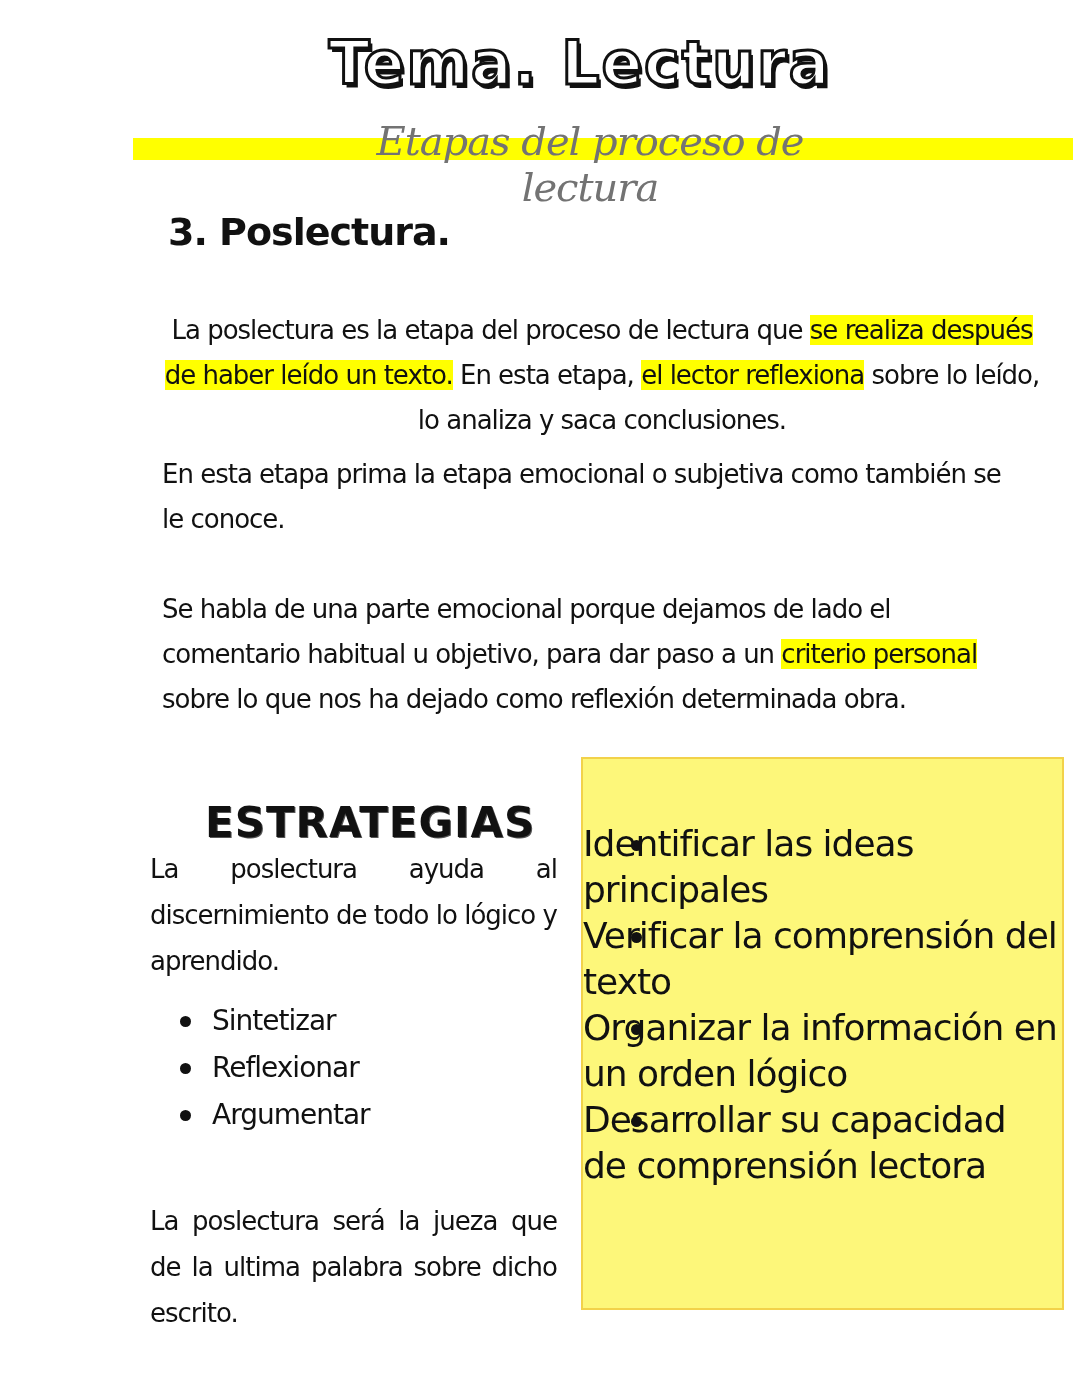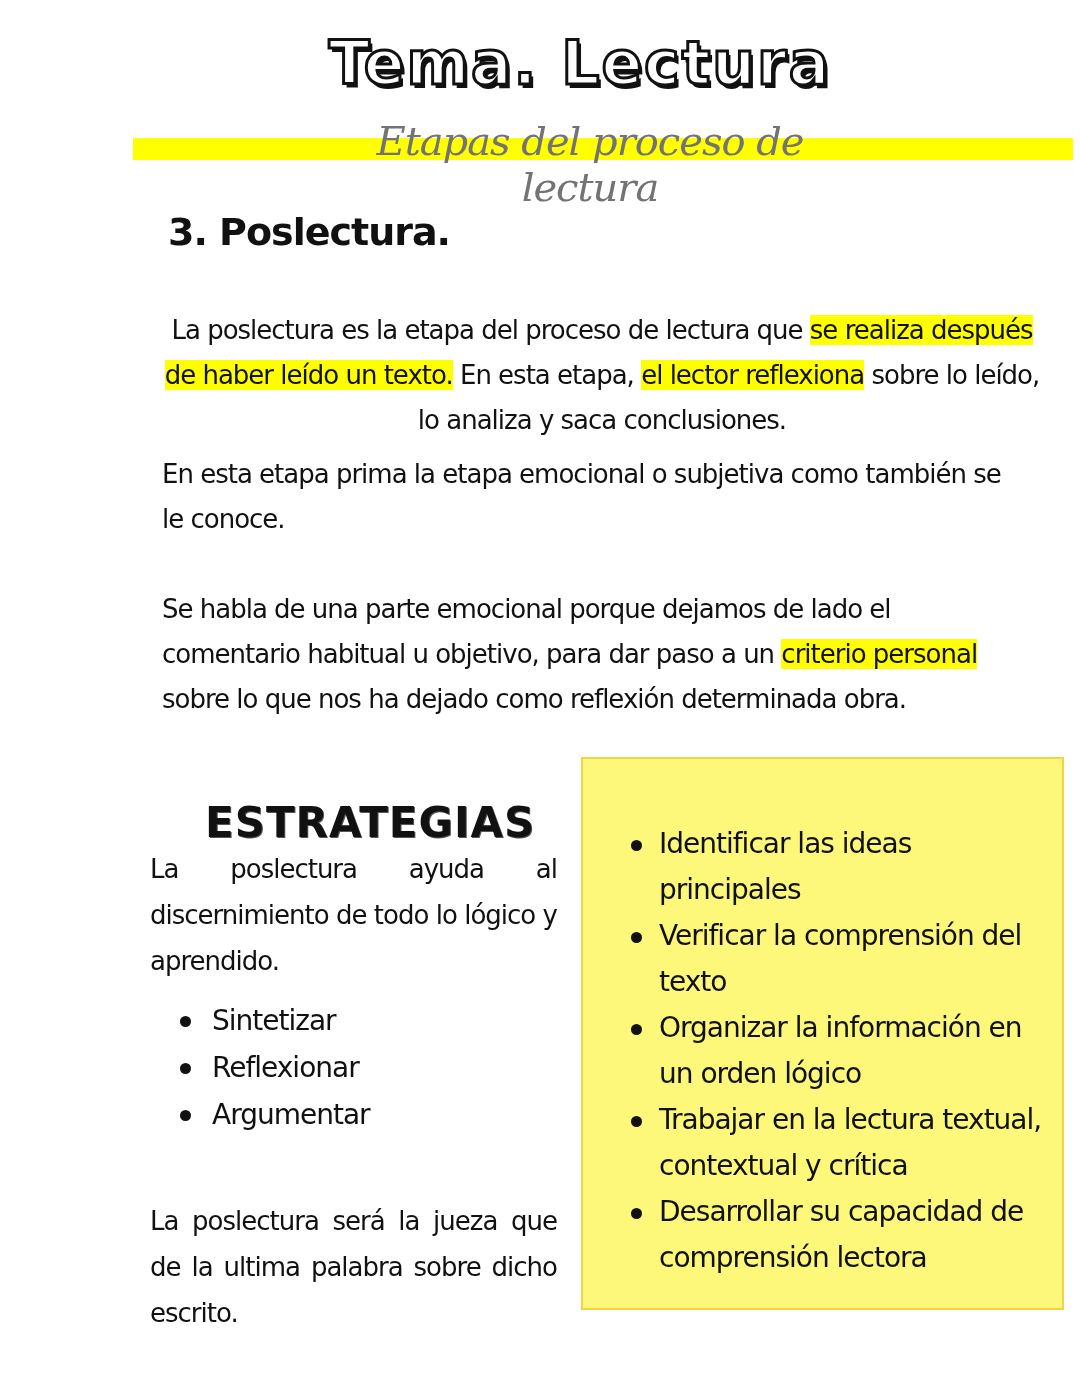--- a/index.html
+++ b/index.html
@@ -45,21 +45,21 @@
     ul.bullets li { position: relative; padding-left: 62px; font-size: 28px; line-height: 47px; letter-spacing: -1px;}
     ul.bullets li .dot {
       position: absolute; left: 30px; top: 19px; width: 11px; height: 11px; border-radius: 50%; background: #111;
     }
     .yellow-box {
       position: absolute; left: 581px; top: 757px; width: 483px; height: 553px;
       background: #fdf77a; border: 2px solid #f2d24a; box-sizing: border-box;
     }
     .box-head { position: absolute; left: 14px; top: 4px; font-size: 25px; line-height: 40px; letter-spacing: -1px;}
     .box-list { position: absolute; left: 0; top: 62px; width: 475px; }
-    .box-list li { position: relative; padding-left: 76px; font-size: 28px; line-height: 46px; letter-spacing: -1px; }
+    .box-list li { position: relative; font-size: 36px; line-height: 46px; letter-spacing: -1px; }
     .box-list li .dot { position: absolute; left: 48px; top: 19px; width: 11px; height: 11px; border-radius: 50%; background: #111; }
     .box-list { list-style: none; margin: 0; padding: 0; }
   </style>
 </head>
 <body>
 
 <div class="title">Tema. Lectura</div>
 <div class="subtitle-bar"></div>
 <div class="subtitle">Etapas del proceso de lectura</div>
 
@@ -85,16 +85,15 @@
   <li><span class="dot"></span><span>Argumentar</span></li>
 </ul>
 
 <div class="left-col last" style="top:1198px;">La poslectura será la jueza que de la ultima palabra sobre dicho escrito.</div>
 
 <div class="yellow-box">
   <ul class="box-list">
     <li><span class="dot"></span><span>Identificar las ideas principales</span></li>
     <li><span class="dot"></span><span>Verificar la comprensión del texto</span></li>
     <li><span class="dot"></span><span>Organizar la información en un orden lógico</span></li>
-    <li><span class="dot"></span><span>Trabajar en la lectura textual, contextual y crítica</span></li>
     <li><span class="dot"></span><span>Desarrollar su capacidad de comprensión lectora</span></li>
   </ul>
 </div>
 
 </body></html>

